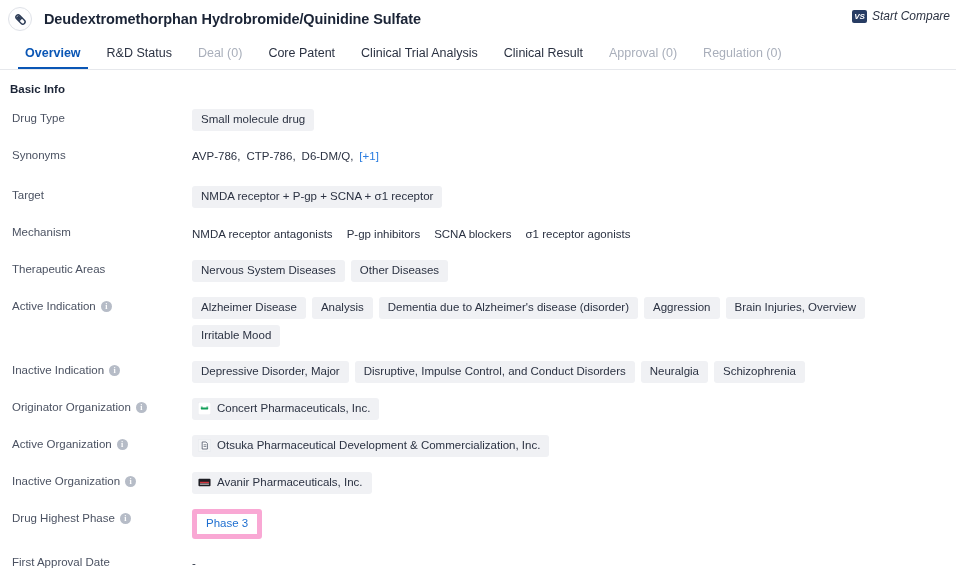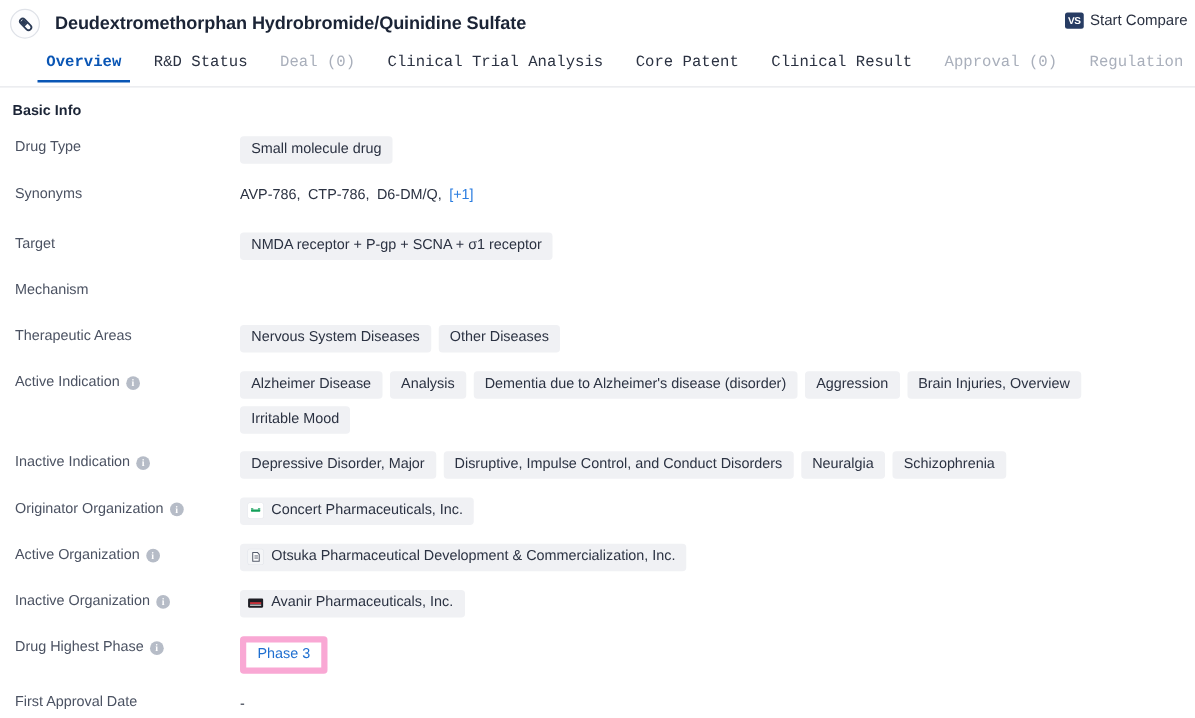--- a/index.html
+++ b/index.html
@@ -34,43 +34,43 @@
     color: #1b2436;
     letter-spacing: -0.1px;
     white-space: nowrap;
   }
   .compare-btn {
     position: absolute;
     right: 6px; top: 9px;
     display: flex; align-items: center;
     gap: 5px;
     cursor: pointer;
+    font-style: italic;
   }
   .vs-badge {
     width: 15px; height: 13px;
     background: #273c63;
     border-radius: 2px;
     color: #fff;
     font-size: 8px;
     font-weight: bold;
     display: flex; align-items: center; justify-content: center;
     letter-spacing: -0.2px;
     flex: none;
   }
   .compare-label { font-size: 12px; color: #2b3242; white-space: nowrap; }
 
   
   .tabs {
     position: relative;
     height: 32px;
     display: flex;
-    align-items: center;
-    padding-left: 24px;
+    align-items: flex-end;
+    padding-left: 12px;
     border-bottom: 1px solid #e6e8ec;
-    font-family: Liberation Mono, monospace;
   }
   .tab {
     font-size: 12.5px;
     color: #2b3242;
     padding: 2px 13px 9px 13px;
     white-space: nowrap;
     cursor: pointer;
     position: relative;
   }
   .tab.disabled { color: #a9afbb; }
@@ -183,22 +183,22 @@
     <div class="compare-btn">
       <span class="vs-badge">VS</span>
       <span class="compare-label">Start Compare</span>
     </div>
   </div>
 
   <div class="tabs">
     <div class="tab active">Overview</div>
     <div class="tab">R&amp;D Status</div>
     <div class="tab disabled">Deal (0)</div>
+    <div class="tab">Core Patent</div>
     <div class="tab">Clinical Trial Analysis</div>
-    <div class="tab">Core Patent</div>
     <div class="tab">Clinical Result</div>
     <div class="tab disabled">Approval (0)</div>
     <div class="tab disabled">Regulation (0)</div>
   </div>
 
   <div class="section-title">Basic Info</div>
 
   <div class="rows">
 
     <div class="row">
@@ -229,20 +229,28 @@
         <span>Target</span>
       </div>
       <div class="value">
         <span class="chip">NMDA receptor + P-gp + SCNA + σ1 receptor</span>
       </div>
     </div>
 
     <div class="row">
       <div class="label">
         <span>Mechanism</span>
+      </div>
+      <div class="value">
+        <div class="plain mech-list">
+          <span>NMDA receptor antagonists</span>
+          <span>P-gp inhibitors</span>
+          <span>SCNA blockers</span>
+          <span>σ1 receptor agonists</span>
+        </div>
       </div>
     </div>
 
     <div class="row">
       <div class="label">
         <span>Therapeutic Areas</span>
       </div>
       <div class="value">
         <span class="chip">Nervous System Diseases</span>
         <span class="chip">Other Diseases</span>

